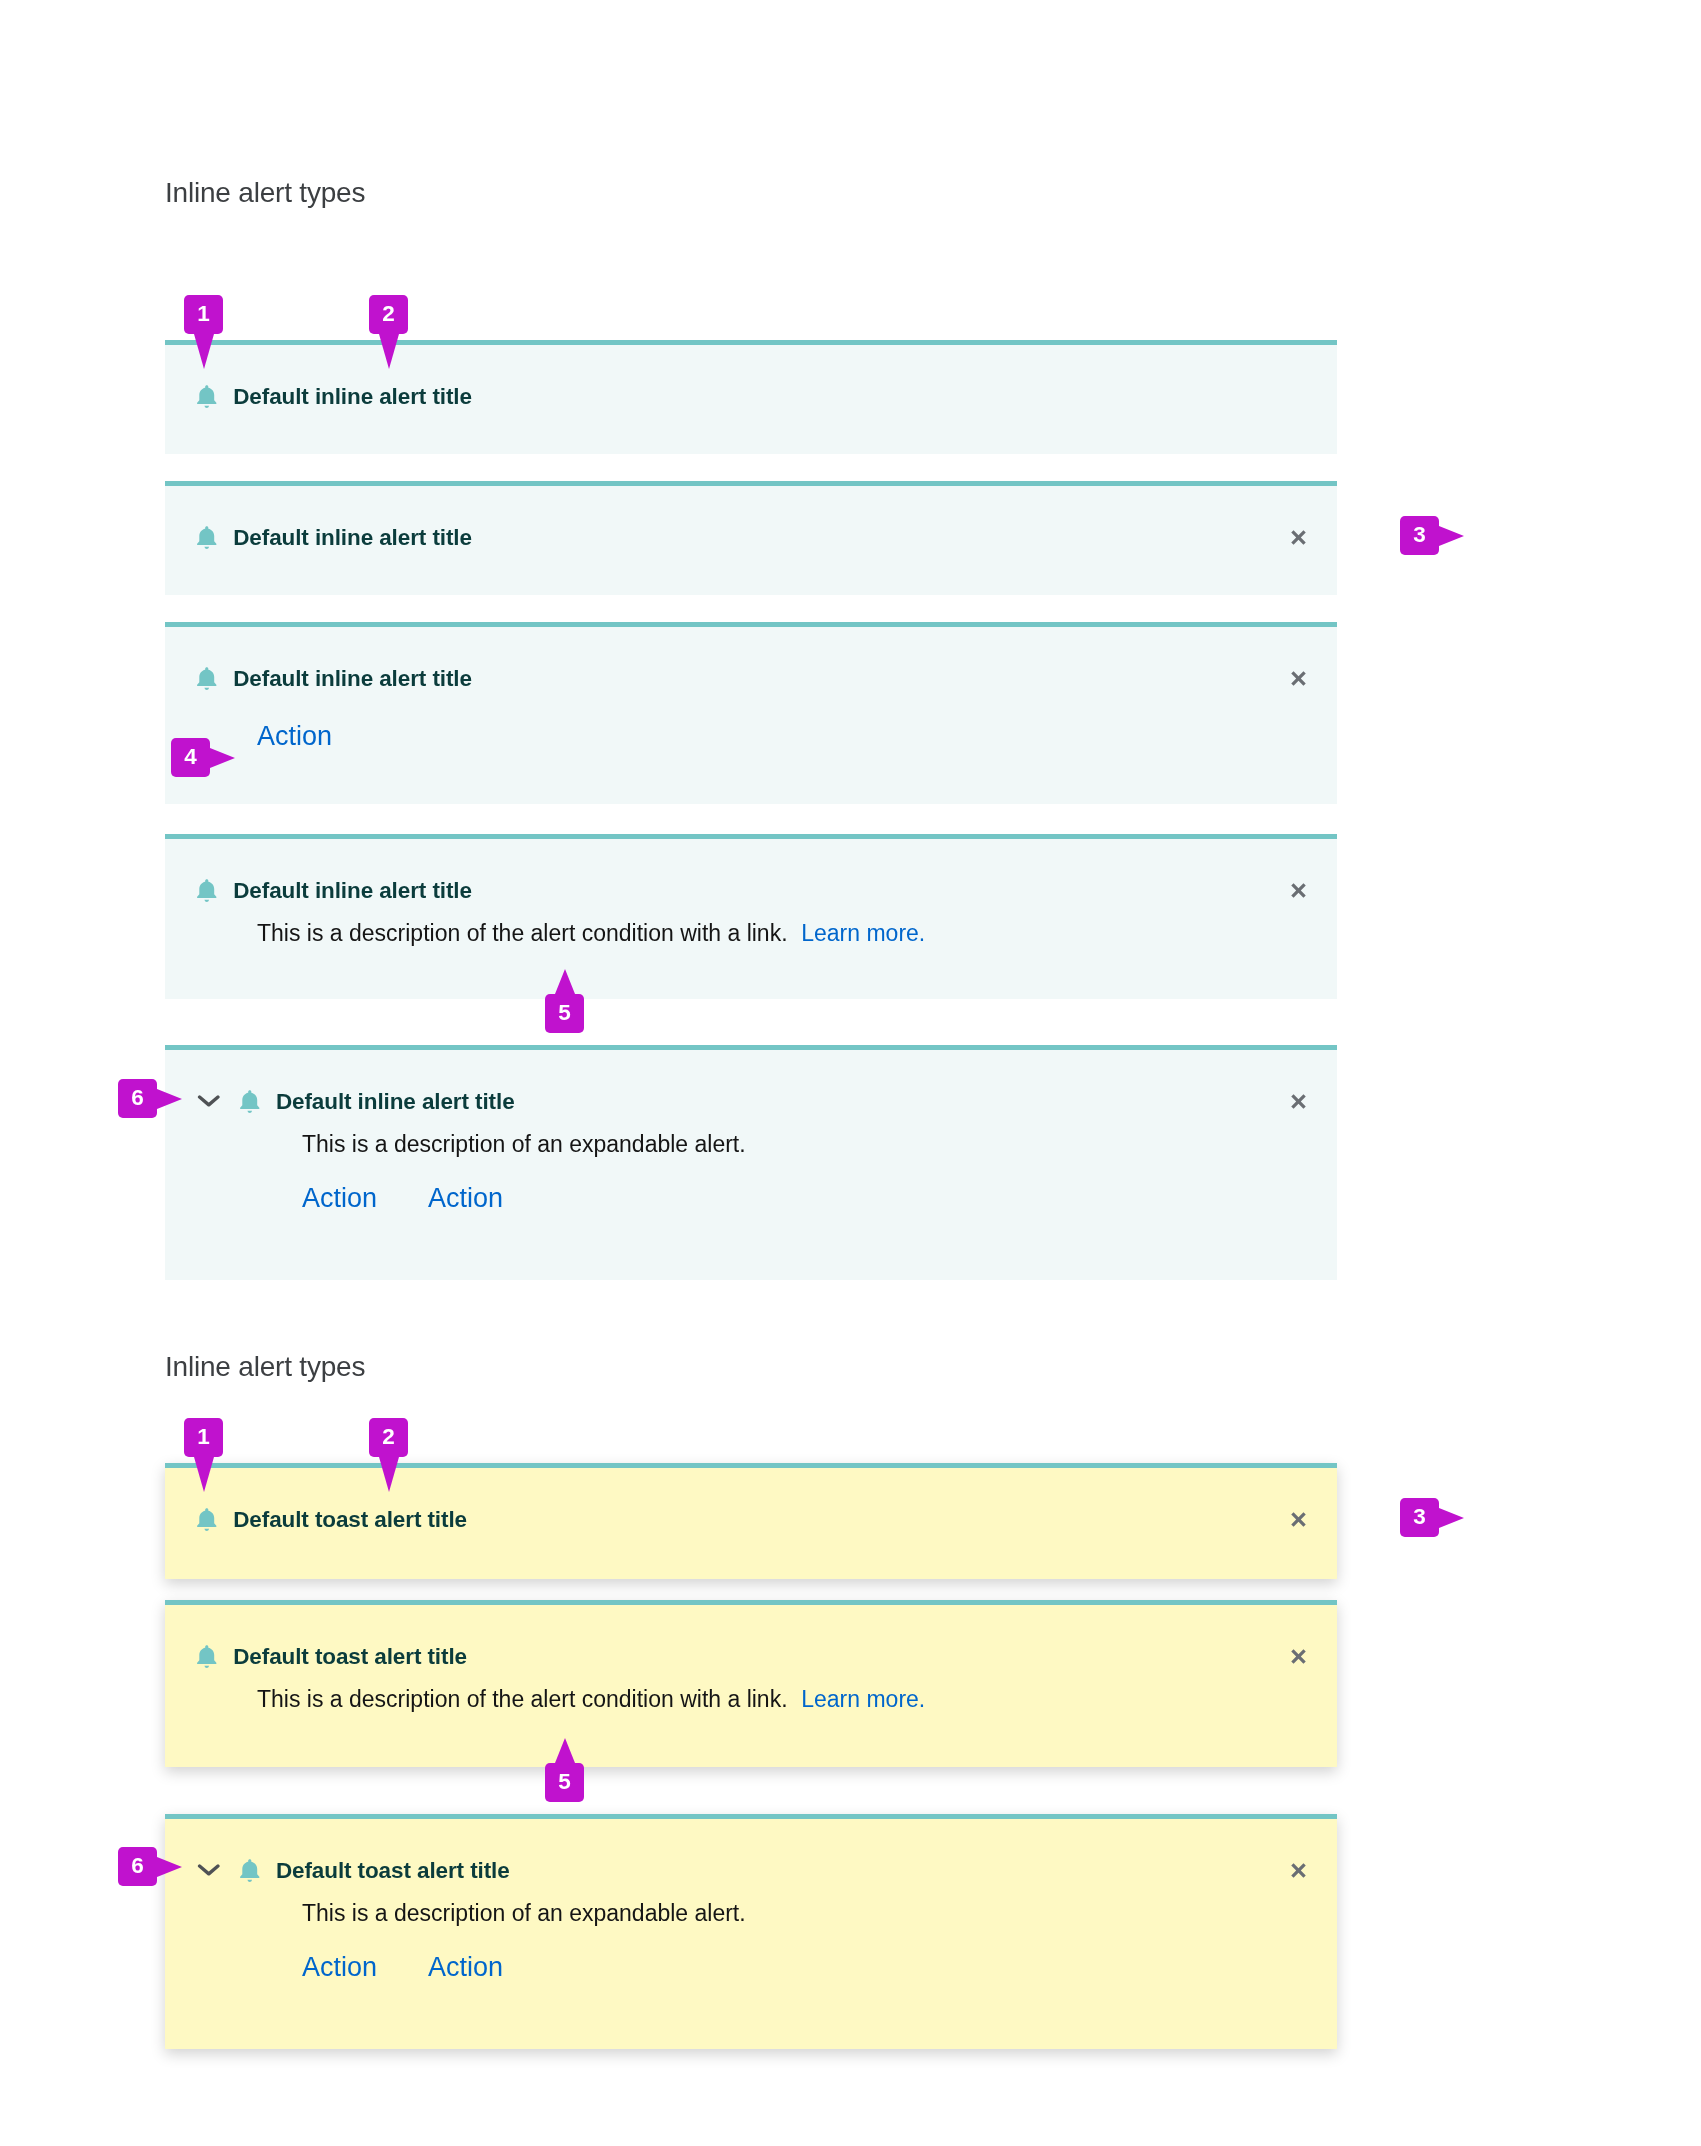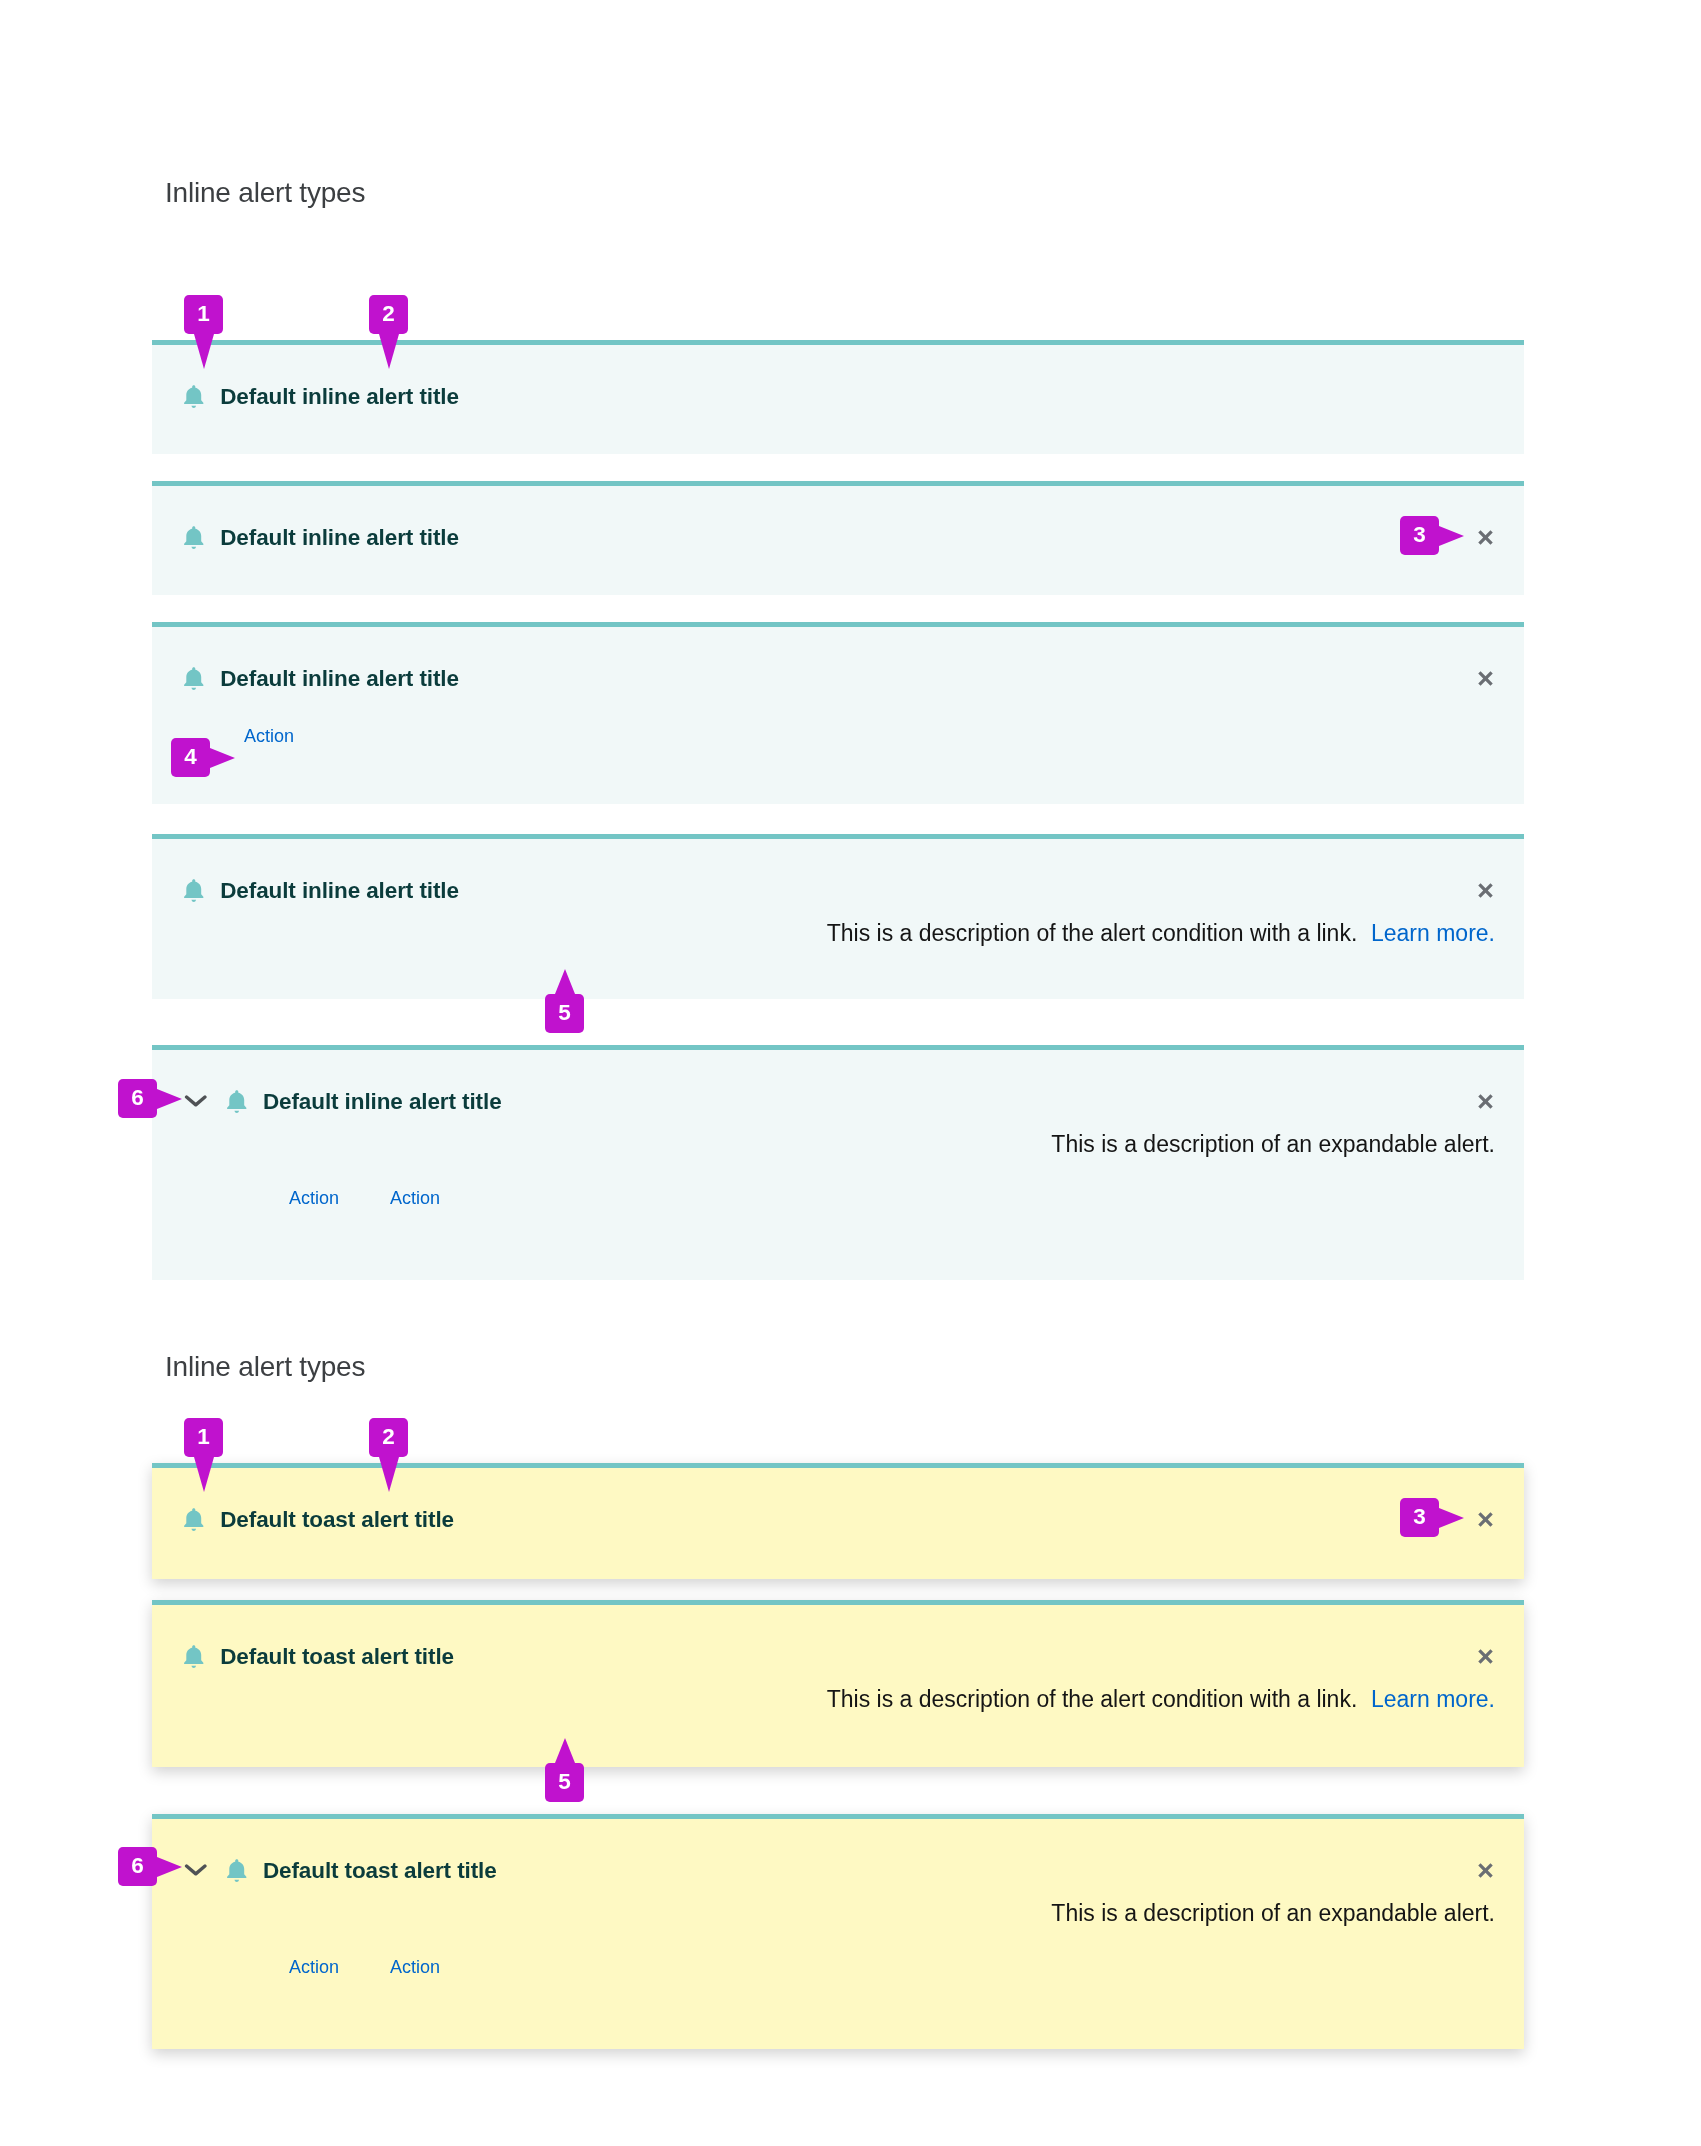--- a/index.html
+++ b/index.html
@@ -33,26 +33,25 @@
     color: #3c3f42;
     letter-spacing: -0.2px;
     white-space: nowrap;
   }
   #inline-heading { top: 149px; }
   #toast-heading  { top: 1323px; }
 
   
   .alert {
     position: absolute;
-    left: 152px;
-    width: 1372px;
+    left: 165px;
+    width: 1172px;
     box-sizing: border-box;
     border-top: 5.9px solid #73c5c5;
     background: #f1f8f8;
-    text-align: right;
   }
   .alert.toast {
     background: #fef9c3;
     box-shadow: 0 4.9px 13.7px rgba(3, 3, 3, 0.18);
   }
 
   .alert-row {
     display: flex;
     align-items: flex-start;
     position: relative;
@@ -97,21 +96,21 @@
     color: #151515;
     line-height: 29px;
     white-space: nowrap;
   }
   .alert-desc .link {
     color: #0066cc;
     margin-left: 13.7px;
   }
 
   .action-link {
-    font-size: 18px;
+    font-size: 27px;
     color: #0066cc;
     line-height: 29px;
     cursor: pointer;
     white-space: nowrap;
   }
   .actions-row { display: flex; }
   .actions-row .action-link + .action-link { margin-left: 51px; }
 
   
   .close-btn {

